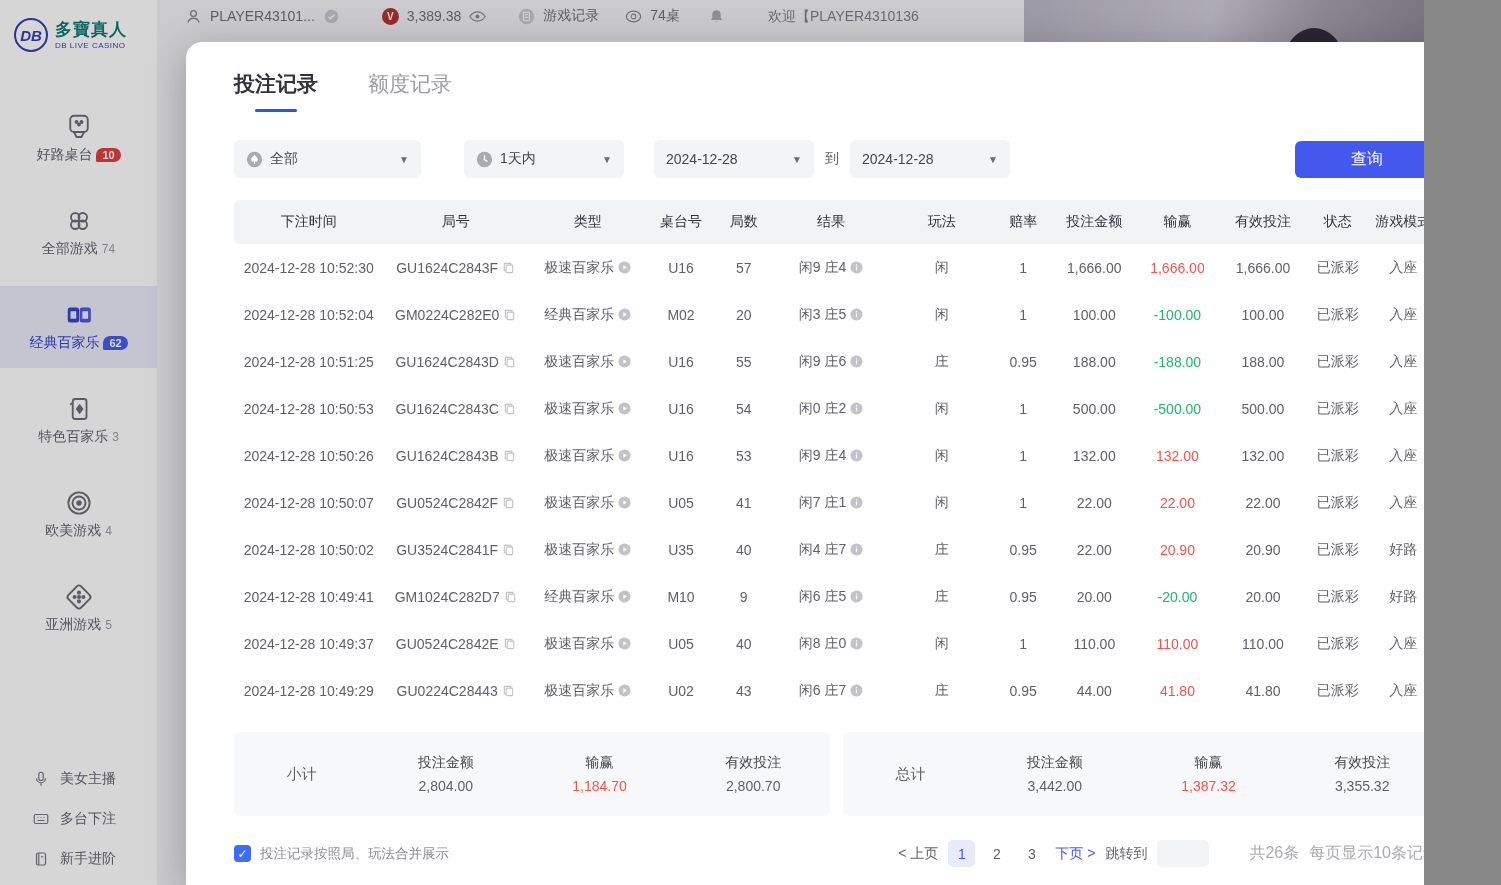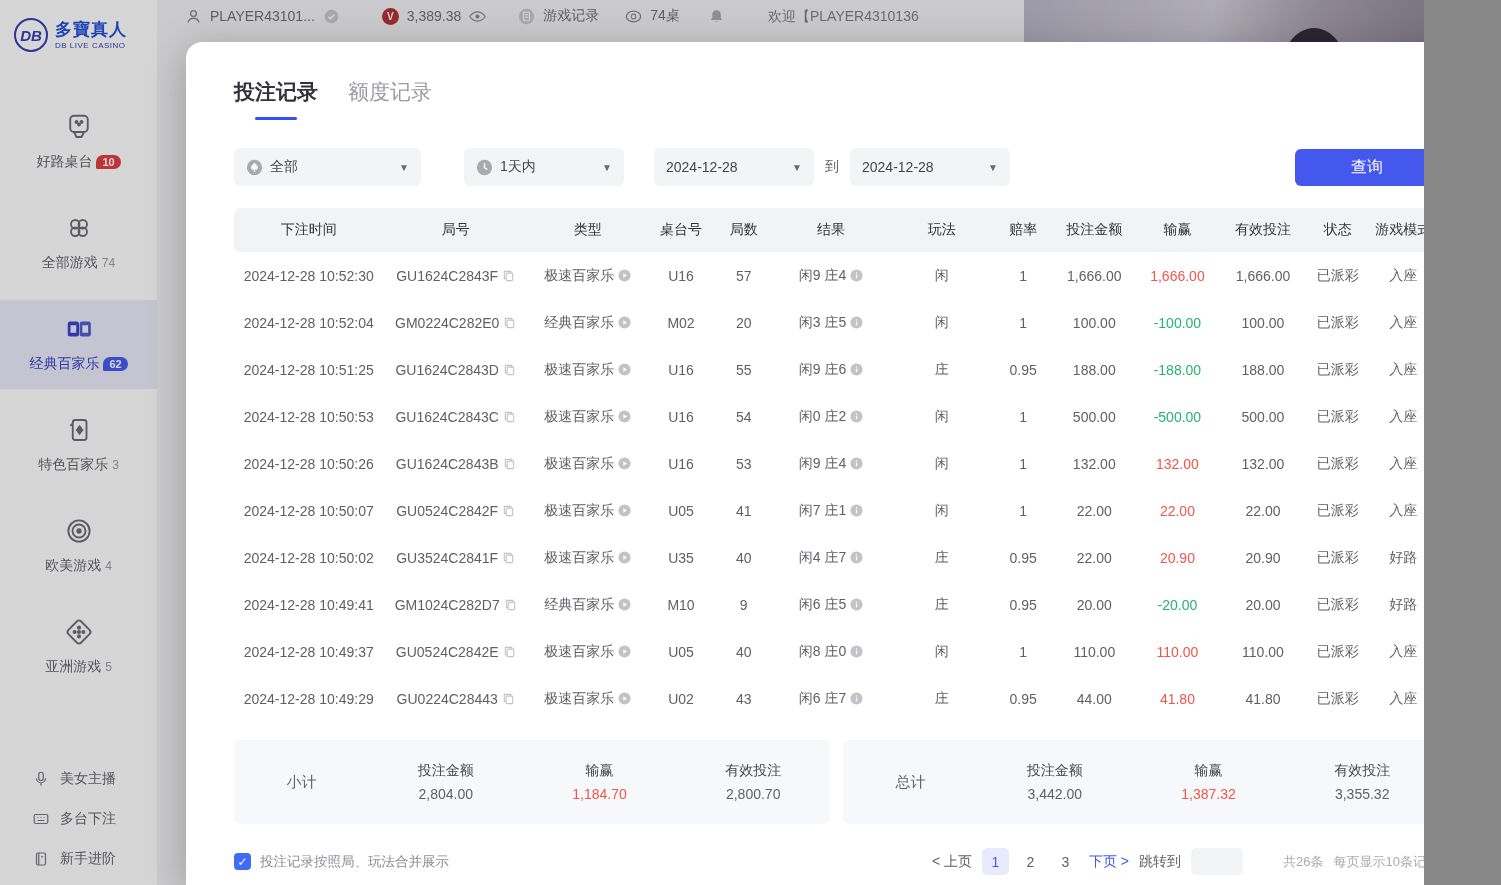--- a/index.html
+++ b/index.html
@@ -8,24 +8,24 @@
   .screen { position:relative; width:1424px; height:885px; background:#f2f2f4; overflow:hidden; }
 
   
   .bg-banner { position:absolute; top:0; right:0; width:400px; height:122px;
     background:linear-gradient(100deg,#b9b6c4 0%,#cfccd8 45%,#a89fae 70%,#8d8694 100%); }
   .bg-banner .fig { position:absolute; border-radius:50% 50% 10% 10%; background:#3a3340; }
   .sidebar { position:absolute; left:0; top:0; width:157px; height:885px; background:#ffffff; }
   .logo-row { display:flex; gap:7px; padding:18px 0 0 14px; }
   .logo-circle { width:34px; height:34px; border-radius:50%; border:2px solid #2d3bb3; color:#2d3bb3;
     display:flex; align-items:center; justify-content:center; font-weight:bold; font-size:15px; font-style:italic; }
-  .logo-text .cn { color:#1d4ed8; font-size:17px; font-weight:bold; letter-spacing:1px; }
+  .logo-text .cn { color:#0f766e; font-size:17px; font-weight:bold; letter-spacing:1px; }
   .logo-text .en { color:#2d3bb3; font-size:8px; letter-spacing:.5px; }
   .side-nav { margin-top:46px; }
-  .side-item { position:relative; display:flex; flex-direction:column; align-items:center; gap:11px;
+  .side-item { position:relative; display:flex; flex-direction:column; align-items:center; gap:4px;
     padding:14px 0 16px; margin-bottom:12px; color:#5f5f68; cursor:pointer; }
   .side-item .ic { width:30px; height:30px; color:#6a6a73; }
   .side-item .lbl-row { display:flex; align-items:center; gap:4px; font-size:14px; }
   .side-item .cnt { font-size:12px; color:#9a9aa2; }
   .badge-red { background:#e23b3b; color:#fff; font-size:11px; border-radius:9px 9px 9px 2px; padding:1px 6px; font-weight:bold; }
   .badge-blue { background:#4458ee; color:#fff; font-size:11px; border-radius:9px 9px 9px 2px; padding:1px 6px; font-weight:bold; }
   .side-item.active { background:#e9ebf7; color:#3240c9; }
   .side-item.active .ic { color:#3240c9; }
   .side-footer { position:absolute; bottom:6px; left:0; width:157px; }
   .sf-item { display:flex; align-items:center; gap:10px; padding:11px 0 11px 32px; color:#62626a; font-size:14px; cursor:pointer; }
@@ -38,21 +38,21 @@
     display:flex; align-items:center; justify-content:center; }
   .welcome { position:absolute; left:768px; top:8px; color:#7d7d85; font-size:14px; }
   .red-strip { position:absolute; right:0; top:228px; width:10px; height:478px; background:#8c3a3c; }
 
   .overlay { position:absolute; inset:0; background:rgba(25,25,35,.18); }
 
   
   .modal { position:absolute; left:186px; top:42px; width:1301px; height:843px; background:#fff;
     border-radius:16px 16px 0 0; box-shadow:0 8px 40px rgba(0,0,0,.25); padding:0 48px; }
   .close-btn { position:absolute; top:72px; right:34px; width:24px; height:24px; cursor:pointer; color:#32323c; }
-  .tabs { display:flex; gap:30px; padding-top:36px; }
+  .tabs { display:flex; gap:50px; padding-top:28px; }
   .tab { font-size:21px; color:#9a9aa2; cursor:pointer; padding-bottom:10px; position:relative; }
   .tab.active { color:#32323c; font-weight:bold; }
   .tab.active::after { content:""; position:absolute; left:50%; transform:translateX(-50%); bottom:-4px;
     width:42px; height:3px; border-radius:2px; background:#3350f0; }
 
   .filters { display:flex; align-items:center; margin-top:32px; font-size:14px; color:#45454d; }
   .fbox { display:flex; align-items:center; background:#f3f4f6; border-radius:6px; height:38px; padding:0 12px; cursor:pointer; }
   .fbox .ic { width:17px; height:17px; color:#9a9aa2; margin-right:7px; }
   .fbox .arr { margin-left:auto; color:#6a6a73; font-size:10px; }
   .f-game { width:187px; margin-right:43px; }
@@ -90,21 +90,21 @@
     justify-content:center; font-size:12px; margin-right:9px; cursor:pointer; flex:none; }
   .chk-lbl { color:#8a8a92; font-size:13.5px; }
   .pager { display:flex; align-items:center; gap:10px; margin-left:auto; margin-right:40px; }
   .pg-prev { color:#5f5f66; cursor:pointer; }
   .pg-num { min-width:27px; height:27px; border-radius:5px; display:flex; align-items:center; justify-content:center;
     color:#5f5f66; cursor:pointer; }
   .pg-num.active { background:#e8ebfd; color:#4458ee; }
   .pg-next { color:#4458ee; cursor:pointer; }
   .jump-lbl { color:#5f5f66; margin-left:0; }
   .jump-input { width:52px; height:27px; border:0; background:#f3f4f6; border-radius:5px; }
-  .total-info { color:#aaaab2; font-size:13px; display:flex; gap:10px; }
+  .total-info { color:#aaaab2; font-size:16px; display:flex; gap:10px; }
 </style>
 </head>
 <body>
 
 <div class="screen">
 
   <div class="bg-banner">
     <div class="fig" style="left:195px;top:60px;width:55px;height:70px;"></div>
     <div class="fig" style="left:255px;top:28px;width:70px;height:100px;background:#2e2834;"></div>
     <div class="fig" style="left:325px;top:62px;width:55px;height:66px;"></div>

